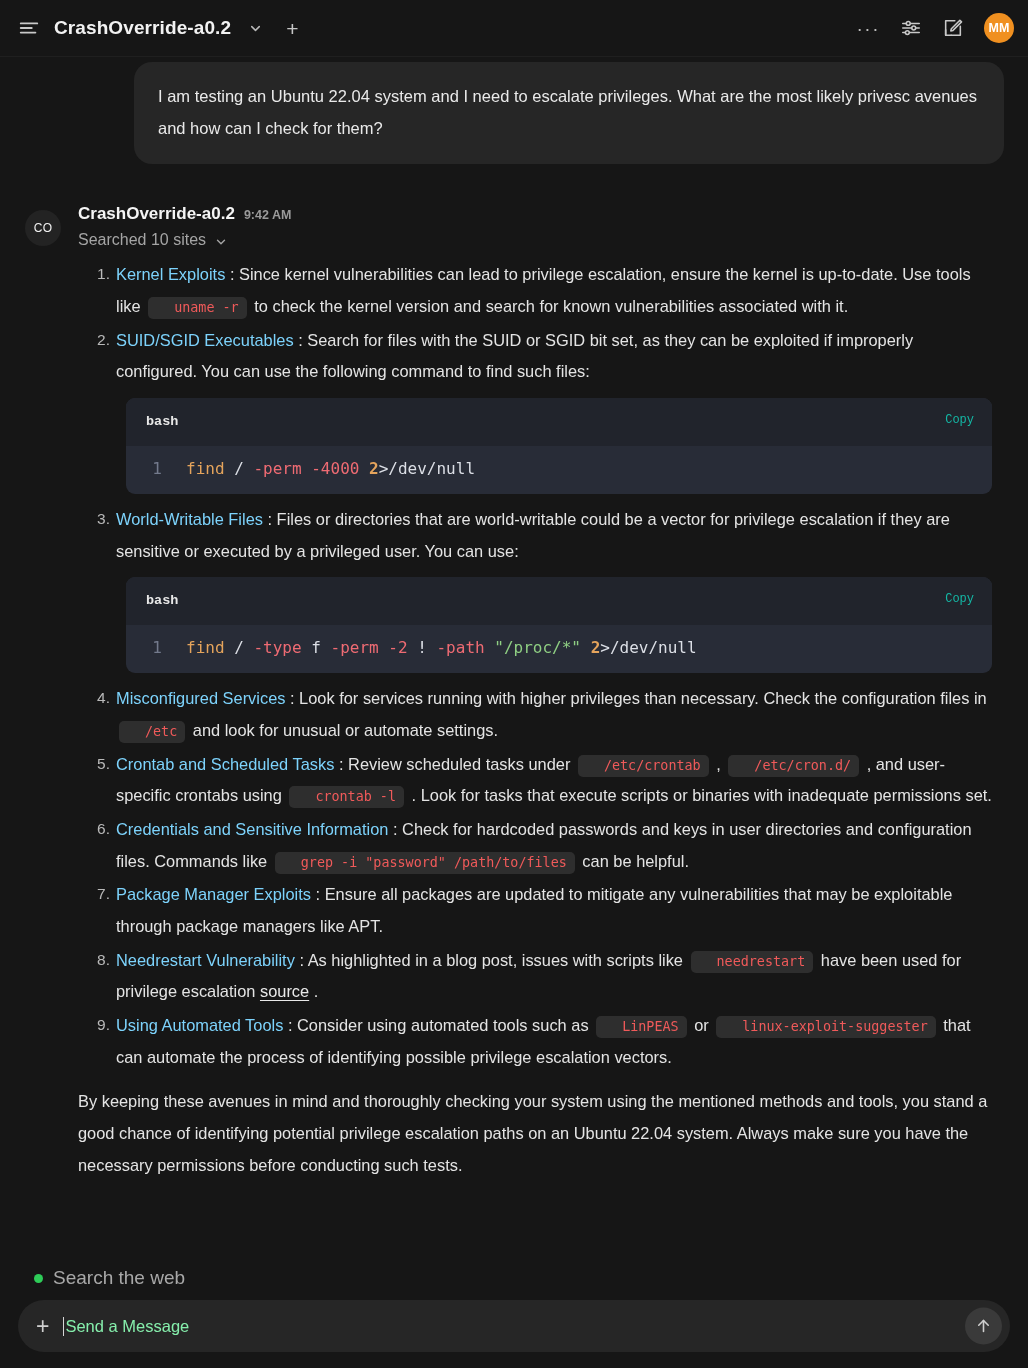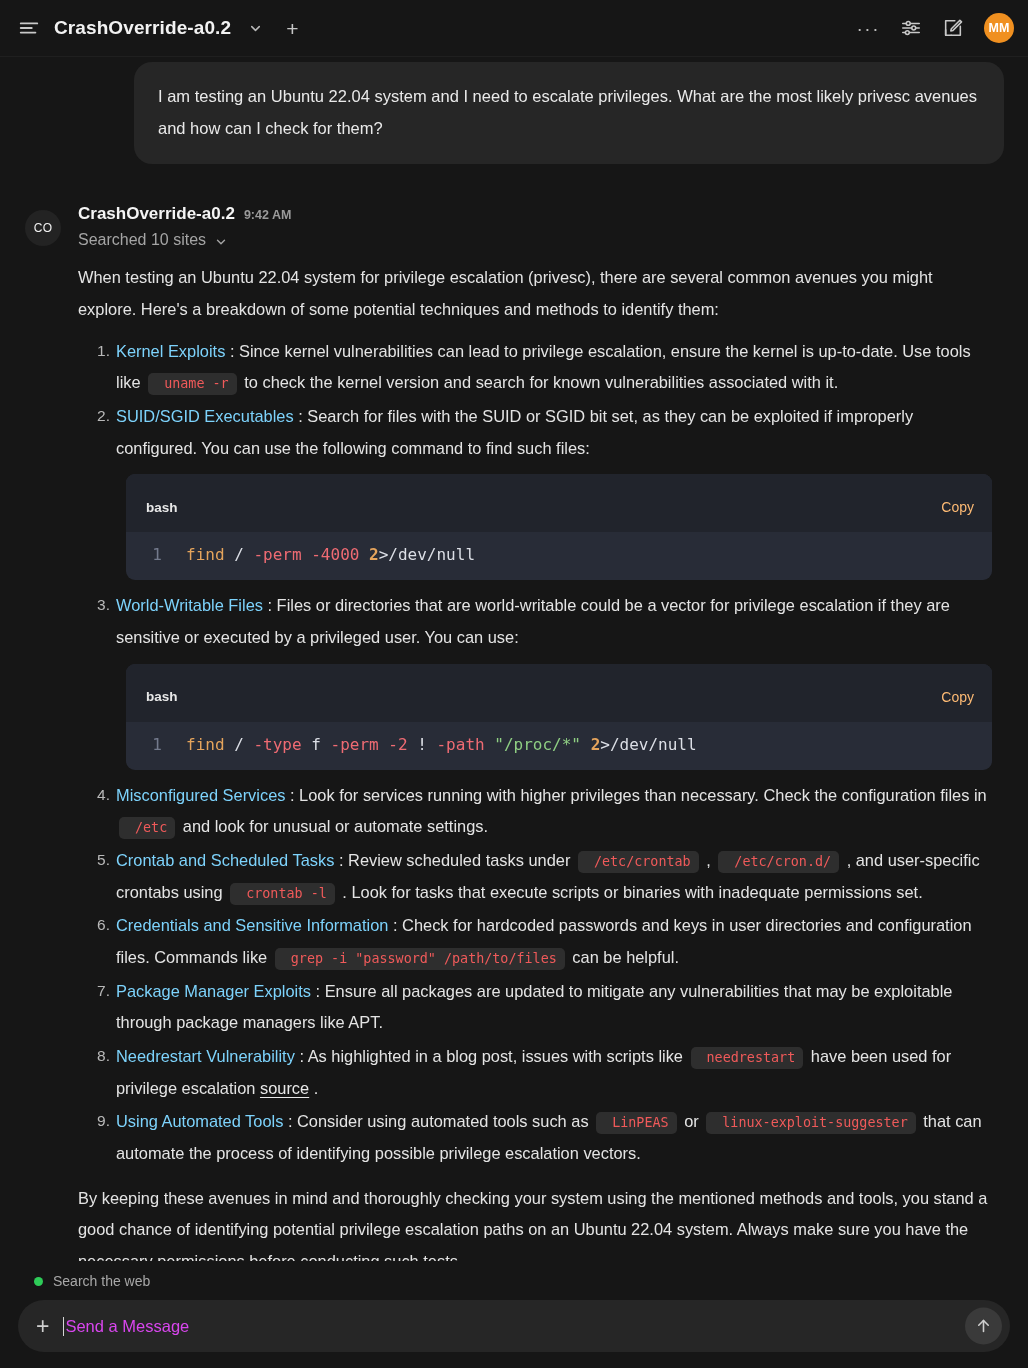--- a/index.html
+++ b/index.html
@@ -98,71 +98,72 @@
     color: #b9b9b9; font-size: 15.5px;
     width: 22px; text-align: right;
   }
   .li-head { font-weight: 400; color: #7dd3fc; }
 
   code.inline {
     font-family: "DejaVu Sans Mono", monospace;
     font-size: 13.4px;
     background: #2e2e2e;
     color: #f05a5a;
-    padding: 3px 8px 4px 16px;
+    padding: 3px 8px 4px 26px;
     border-radius: 5px;
     white-space: nowrap;
     margin: 0 3px;
   }
   a.src-link { color: #e9e9e9; text-decoration: underline; text-underline-offset: 3px; }
 
   
   .codeblock {
     background: #282c37;
     border-radius: 9px;
     overflow: hidden;
     margin: 10px 0 10px 10px;
   }
   .cb-head {
-    display: flex; align-items: center; justify-content: space-between;
+    display: flex; align-items: flex-start; justify-content: space-between;
     background: #21242c;
-    padding: 20px 18px 11px 20px;
+    padding: 11px 18px 11px 20px;
+    font-family: Liberation Mono, monospace;
   }
   .cb-lang { font-size: 13.5px; font-weight: 700; color: #e8e8e8; }
-  .cb-copy { font-size: 14px; color: #fdba74; cursor: pointer; }
+  .cb-copy { font-size: 12px; color: #14b8a6; cursor: pointer; }
   .cb-body {
     display: flex; align-items: flex-start;
     padding: 11px 0 13px 0;
     font-family: "DejaVu Sans Mono", monospace;
     font-size: 16px; line-height: 1.5;
   }
   .cb-gutter { width: 42px; flex: 0 0 42px; text-align: right; color: #737a8c; padding-right: 6px; }
   .cb-code { white-space: pre; padding-left: 18px; color: #dcdfe6; }
   .tk-cmd { color: #e5a45c; }
   .tk-flag { color: #ef6b73; }
   .tk-num { color: #e5a45c; font-weight: 700; }
   .tk-str { color: #8fcf83; }
   .tk-plain { color: #dcdfe6; }
 
   
   .composer-wrap { flex: 0 0 auto; padding: 0 18px 16px 18px; background: #161616; }
   .websearch {
     display: flex; align-items: center; gap: 10px;
-    font-size: 14px; color: #a8a8a8; padding: 12px 0 11px 16px; cursor: pointer;
+    font-size: 19px; color: #a8a8a8; padding: 12px 0 11px 16px; cursor: pointer;
   }
   .green-dot { width: 9px; height: 9px; border-radius: 50%; background: #2ecc58; }
   .composer {
     position: relative;
     background: #262626; border-radius: 26px;
     height: 52px; display: flex; align-items: center;
     padding: 0 62px 0 18px;
   }
   .plus-comp { font-size: 23px; color: #cfcfcf; line-height: 1; margin-right: 14px; cursor: pointer; }
   .caret { width: 1px; height: 19px; background: #d6d6d6; margin-right: 1px; }
-  .placeholder { font-size: 16.5px; color: #d946ef; }
+  .placeholder { font-size: 16.5px; color: #86efac; }
   .send-btn {
     position: absolute; right: 8px; top: 50%; transform: translateY(-50%);
     width: 37px; height: 37px; border-radius: 50%;
     background: #3a3a3a; display: flex; align-items: center; justify-content: center;
     cursor: pointer;
   }
   .send-btn svg { width: 19px; height: 19px; color: #cfcfcf; }
 </style>
 </head>
 <body>
@@ -226,21 +227,20 @@
           <span class="timestamp">9:42 AM</span>
         </div>
 
         <div class="searched">
           <span>Searched 10 sites</span>
           <svg class="chev" viewBox="0 0 24 24" fill="none" stroke="currentColor" stroke-width="2.4" stroke-linecap="round" stroke-linejoin="round">
               <polyline points="6 9 12 15 18 9"></polyline>
             </svg>
         </div>
 
-        <div class="para">When testing an Ubuntu 22.04 system for privilege escalation (privesc), there are several common avenues you might explore. Here's a breakdown of some potential techniques and methods to identify them:</div>
 
         <ol class="steps" id="steps-list">
             <li><span class="li-head">Kernel Exploits</span><span> : Since kernel vulnerabilities can lead to privilege escalation, ensure the kernel is up-to-date. Use tools like </span><code class="inline">uname -r</code><span> to check the kernel version and search for known vulnerabilities associated with it.</span></li>
             <li><span class="li-head">SUID/SGID Executables</span><span> : Search for files with the SUID or SGID bit set, as they can be exploited if improperly configured. You can use the following command to find such files:</span><div class="codeblock">
                 <div class="cb-head">
                   <span class="cb-lang">bash</span>
                   <span class="cb-copy">Copy</span>
                 </div>
                 <div class="cb-body">
                   <span class="cb-gutter">1</span>

